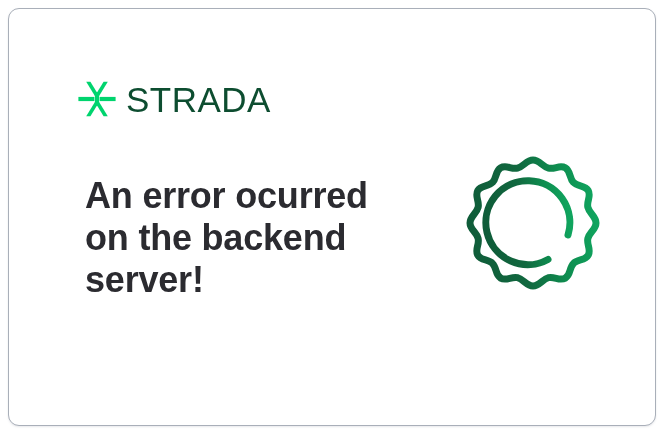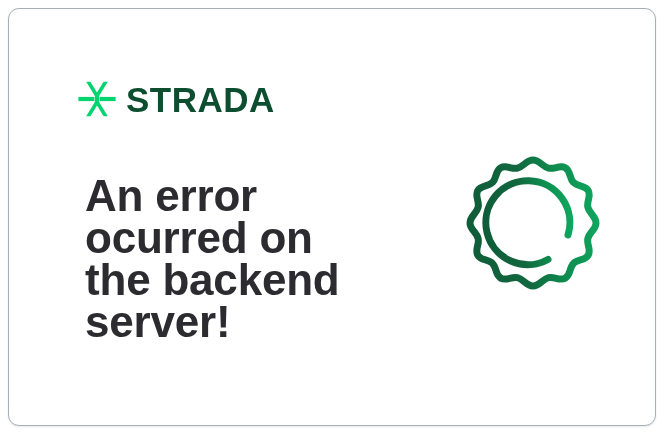--- a/index.html
+++ b/index.html
@@ -47,36 +47,36 @@
   }
   .brand-mark {
     width: 40px;
     height: 40px;
     display: block;
     flex: 0 0 auto;
   }
   .brand-wordmark {
     font-family: "Liberation Sans", sans-serif;
     font-size: 35px;
-    font-weight: bold;
+    font-weight: normal;
     letter-spacing: 0.5px;
     color: #0d4d30;
     line-height: 1;
     white-space: nowrap;
     transform: scaleY(1.02);
   }
 
   
   .message {
     position: absolute;
     left: 76px;
     top: 166px;
     width: 300px;
     font-family: "Liberation Sans", sans-serif;
-    font-size: 44px;
+    font-size: 36px;
     font-weight: bold;
     line-height: 42px;
     letter-spacing: -0.2px;
     color: #2b2b30;
   }
 
   
   .gear-art {
     position: absolute;
     left: 446px;

